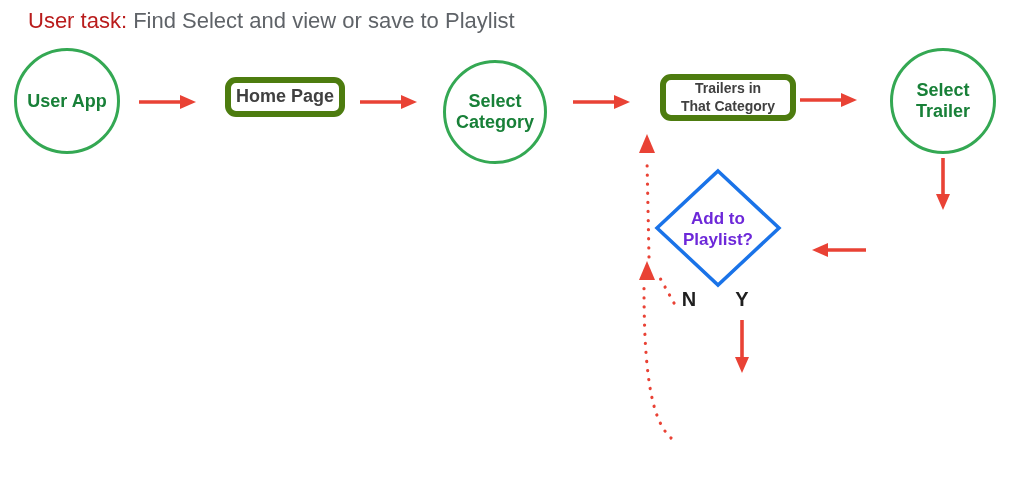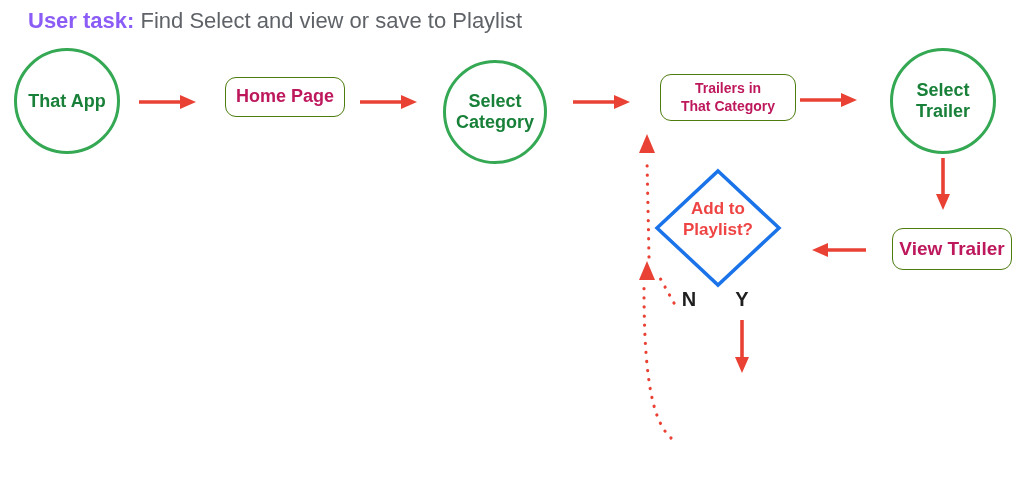--- a/index.html
+++ b/index.html
@@ -12,21 +12,21 @@
     overflow: hidden;
   }
   .page-title {
     position: absolute;
     left: 28px;
     top: 8px;
     font-size: 22px;
     color: #5f6368;
     white-space: nowrap;
   }
-  .page-title .bold { font-weight: 700; color: #8b5cf6; }
+  .page-title .bold { font-weight: 400; color: #b91c1c; }
 
   .node {
     position: absolute;
     display: flex;
     align-items: center;
     justify-content: center;
     text-align: center;
     box-sizing: border-box;
     background: #ffffff;
   }
@@ -34,41 +34,41 @@
 
   .circle {
     border: 3.5px solid #34a853;
     border-radius: 50%;
     color: #188038;
     font-weight: 700;
     font-size: 18px;
     line-height: 1.15;
   }
   .rect {
-    border: 1px solid #4d7c0f;
+    border: 6px solid #4d7c0f;
     border-radius: 11px;
-    color: #be185d;
+    color: #404040;
     font-weight: 700;
     font-size: 18px;
     line-height: 1.2;
   }
 
   .open-app          { left: 14px;  top: 48px;  width: 106px; height: 106px; }
   .home-page         { left: 225px; top: 77px;  width: 120px; height: 40px; }
   .select-category   { left: 443px; top: 60px;  width: 104px; height: 104px; }
   .trailers-cat      { left: 660px; top: 74px;  width: 136px; height: 47px; font-size: 14px; line-height: 1.25; }
   .select-trailer    { left: 890px; top: 48px;  width: 106px; height: 106px; }
   .view-trailer      { left: 892px; top: 228px; width: 120px; height: 42px; font-size: 19px; }
   .added-to-playlist { left: 683px; top: 380px; width: 104px; height: 104px; }
 
   .diamond-label {
     position: absolute;
-    left: 656px; top: 198px; width: 124px;
+    left: 656px; top: 208px; width: 124px;
     text-align: center;
-    color: #ef4444;
+    color: #6d28d9;
     font-weight: 700;
     font-size: 17px;
     line-height: 1.25;
     white-space: pre-line;
   }
   .branch-label {
     position: absolute;
     top: 288px;
     width: 28px;
     text-align: center;
@@ -131,21 +131,21 @@
     <path class="dotted-arrow" d="M671,438 C655,423 644,390 644,288"></path>
     <line class="dotted-arrow" x1="674" y1="303" x2="660" y2="278"></line>
     <line class="dotted-arrow" x1="649" y1="257" x2="647" y2="160"></line>
     <polygon class="arrow-head" points="647,261 639,280 655,280"></polygon>
     <polygon class="arrow-head" points="647,134 639,153 655,153"></polygon>
 
     <polygon class="diamond-shape" points="718,171 779,228 718,285 657,228"></polygon>
   </svg>
 
   <div class="node circle open-app">
-    <span class="node-label">That App</span>
+    <span class="node-label">User App</span>
   </div>
 
   <div class="node rect home-page">
     <span class="node-label">Home Page</span>
   </div>
 
   <div class="node circle select-category">
     <span class="node-label">Select
 Category</span>
   </div>
@@ -153,23 +153,20 @@
   <div class="node rect trailers-cat">
     <span class="node-label">Trailers in
 That Category</span>
   </div>
 
   <div class="node circle select-trailer">
     <span class="node-label">Select
 Trailer</span>
   </div>
 
-  <div class="node rect view-trailer">
-    <span class="node-label">View Trailer</span>
-  </div>
 
   <div class="diamond-label">Add to
 Playlist?</div>
 
 
   <div class="branch-label branch-no">N</div>
   <div class="branch-label branch-yes">Y</div>
 
 </div>
 

